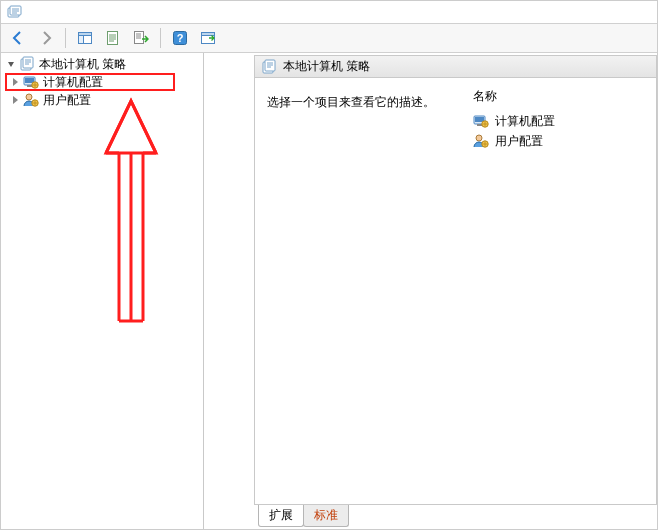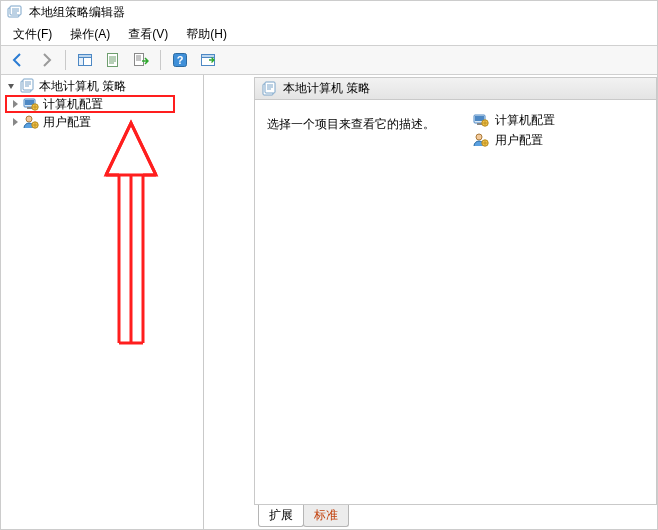--- a/index.html
+++ b/index.html
@@ -45,29 +45,22 @@
 <div class="window">
 
   <div class="titlebar">
     <span class="app-icon">
       <svg width="16" height="16" viewBox="0 0 16 16">
         <rect x="1" y="4" width="11" height="9" rx="1" fill="#fff" stroke="#7aa4c9"></rect>
         <rect x="3" y="2" width="11" height="9" rx="1" fill="#fff" stroke="#7aa4c9"></rect>
         <path d="M5 5 h7 M5 7 h7 M5 9 h5" stroke="#7aa4c9" stroke-width="1"></path>
       </svg>
     </span>
-    <span class="app-title">本地组策略编辑器</span>
   </div>
 
-  <div class="menubar">
-    <div class="menu-item">文件(F)</div>
-    <div class="menu-item">操作(A)</div>
-    <div class="menu-item">查看(V)</div>
-    <div class="menu-item">帮助(H)</div>
-  </div>
 
   <div class="toolbar">
     <div class="tb-btn">
       <svg width="16" height="16" viewBox="0 0 16 16">
           <path d="M10 2 L4 8 L10 14" fill="none" stroke="#2b7cd3" stroke-width="2"></path>
         </svg>
     </div>
     <div class="tb-btn">
       <svg width="16" height="16" viewBox="0 0 16 16">
           <path d="M6 2 L12 8 L6 14" fill="none" stroke="#9a9a9a" stroke-width="2"></path>
@@ -190,20 +183,21 @@
               <path d="M6 4h6M6 6h6M6 8h4" stroke="#7aa4c9"></path>
             </svg>
           </span>
           <span>本地计算机 策略</span>
         </div>
         <div class="content-body">
           <div class="desc-col">
             <span>选择一个项目来查看它的描述。</span>
           </div>
           <div class="list-col">
+            <div class="list-hdr">名称</div>
             <div class="list-row">
               <span class="li-icon">
                 <svg width="16" height="16" viewBox="0 0 16 16">
                   <rect x="1" y="3" width="11" height="8" rx="1" fill="#dce9f5" stroke="#4d88c4"></rect>
                   <rect x="2" y="4" width="9" height="5" fill="#4d88c4"></rect>
                   <rect x="4" y="11" width="5" height="2" fill="#888"></rect>
                   <circle cx="12" cy="11" r="3.2" fill="#f3c34a" stroke="#b58a1e"></circle>
                   <path d="M12 8.5v5M9.5 11h5" stroke="#b58a1e" stroke-width="0.8"></path>
                 </svg>
               </span>

